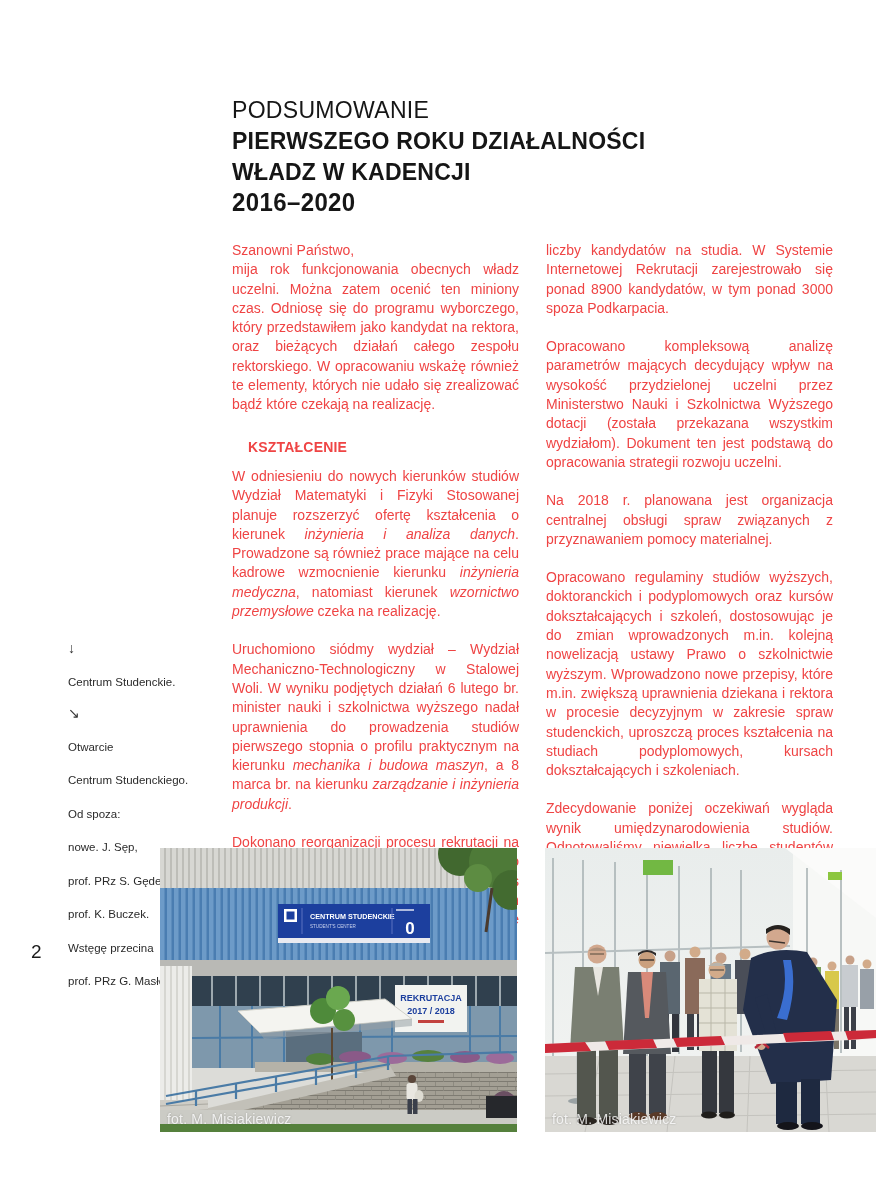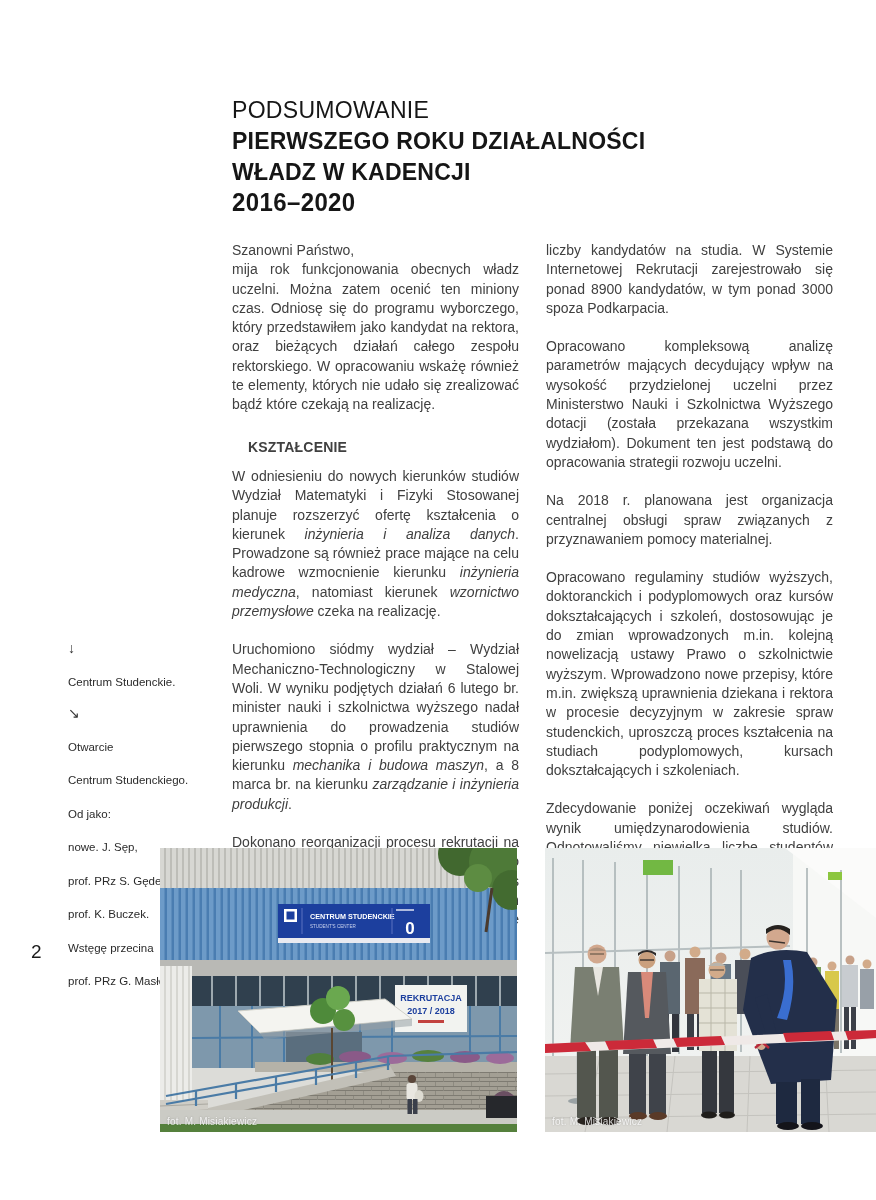--- a/index.html
+++ b/index.html
@@ -8,40 +8,40 @@
 
   
   .title{position:absolute;left:232px;top:94px;line-height:31px;color:#161616;
          transform:scaleX(.96);transform-origin:left top;}
   .title .t1{font-size:24px;font-weight:400;letter-spacing:.3px;}
   .title .t2,.title .t3{font-size:24px;font-weight:700;letter-spacing:.2px;}
   .title .t4{font-size:25px;font-weight:700;letter-spacing:.4px;}
 
   
   .col{position:absolute;top:241px;width:287px;font-size:14px;line-height:19.3px;
-       text-align:justify;color:#404040;}
+       text-align:justify;color:#ef4444;}
   .col-left{left:232px;} .col-right{left:546px;}
   .para{margin:0 0 19px 0;white-space:pre-line;}
   .para em{}
   .sec-head{font-size:14px;font-weight:700;margin:23px 0 10px 16px;text-align:left;letter-spacing:.2px;}
 
   
   .margin-notes{position:absolute;left:68px;top:640px;width:150px;color:#2a2a2a;}
   .note{margin-bottom:15px;}
   .note-arrow{font-size:14px;line-height:16px;color:#333;}
   .note-line{font-size:11.5px;line-height:14.5px;margin-top:19px;}
 
   .pagenum{position:absolute;left:31px;top:941px;font-size:19px;color:#1b1b1b;}
 
   
   .photo{position:absolute;top:848px;height:284px;overflow:hidden;background:#dcdcd8;}
   .photo-left{left:160px;width:357px;}
   .photo-right{left:545px;width:331px;}
   .photo svg{position:absolute;left:0;top:0;width:100%;height:100%;display:block;}
-  .credit{position:absolute;left:7px;bottom:5px;font-size:10px;color:rgba(255,255,255,.82);
+  .credit{position:absolute;left:7px;bottom:5px;font-size:14px;color:rgba(255,255,255,.82);
           letter-spacing:.2px;text-shadow:0 0 2px rgba(0,0,0,.25);}
 </style>
 </head>
 <body>
 
 <div class="page">
 
   <div class="pagenum">2</div>
 
   <header class="title">
@@ -53,21 +53,21 @@
 
   <aside class="margin-notes">
       <div class="note">
         <div class="note-arrow">↓</div>
         <div class="note-line">Centrum Studenckie.</div>
       </div>
       <div class="note">
         <div class="note-arrow">↘</div>
         <div class="note-line">Otwarcie</div>
         <div class="note-line">Centrum Studenckiego.</div>
-        <div class="note-line">Od jako:</div>
+        <div class="note-line">Od spoza:</div>
         <div class="note-line">nowe. J. Sęp,</div>
         <div class="note-line">prof. PRz S. Gędek,</div>
         <div class="note-line">prof. K. Buczek.</div>
         <div class="note-line">Wstęgę przecina</div>
         <div class="note-line">prof. PRz G. Masłowski.</div>
       </div>
     </aside>
 
   <div class="col col-left">
       <p class="para"><span>Szanowni Państwo,

